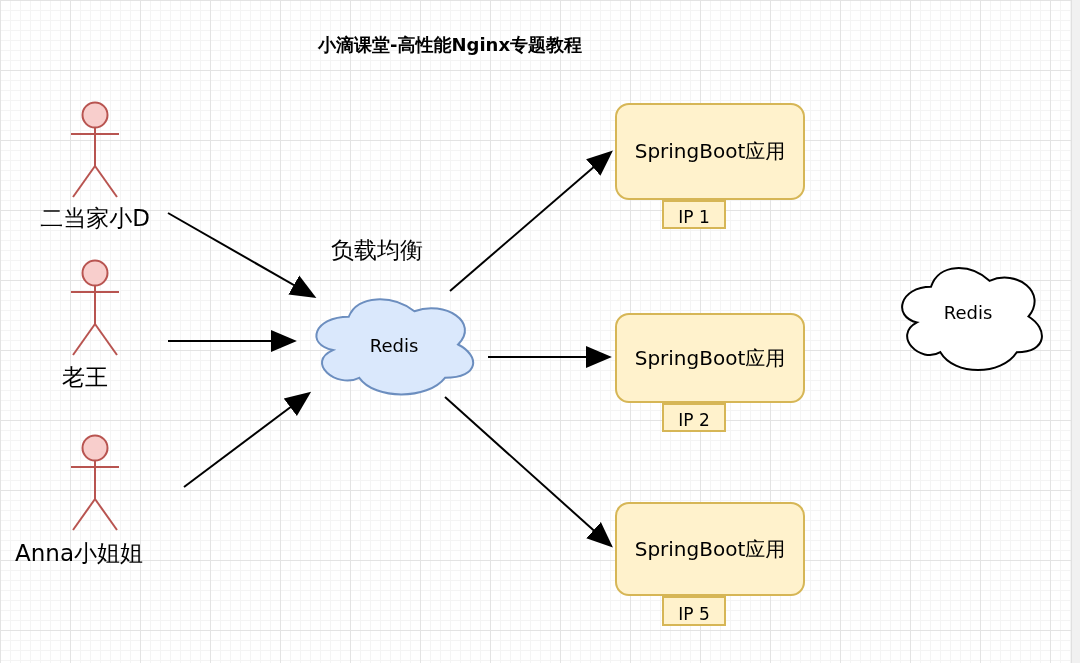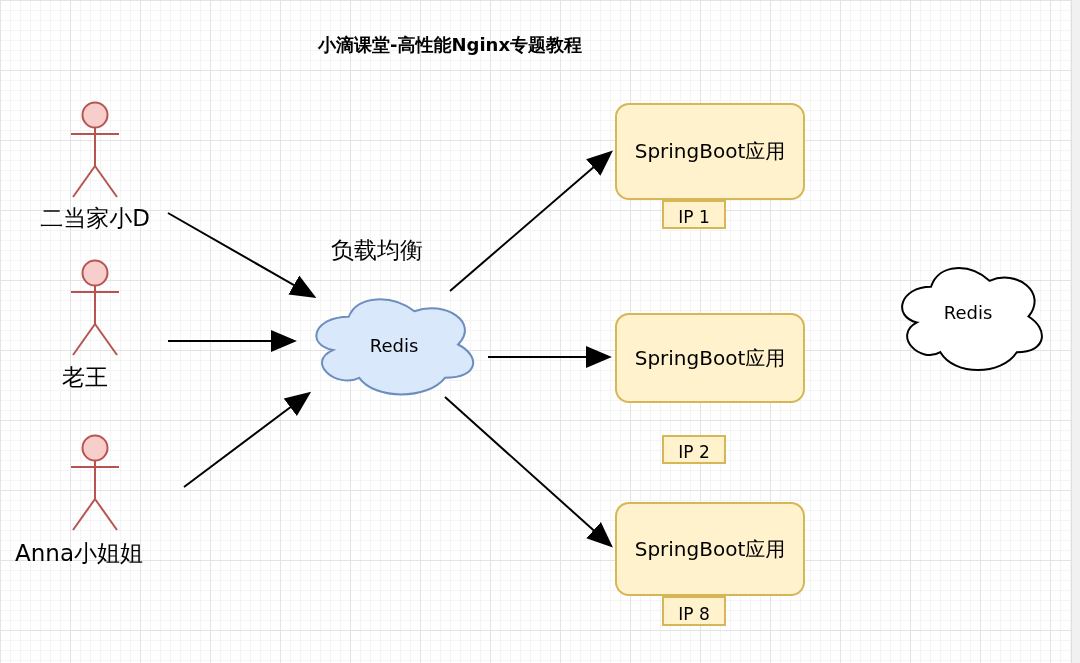--- a/index.html
+++ b/index.html
@@ -128,26 +128,26 @@
   <div class="server-box" style="top:103px;height:97px;">
     <span>SpringBoot应用</span>
   </div>
   <div class="ip-badge" style="top:200px;">
     <span>IP 1</span>
   </div>
 
   <div class="server-box" style="top:313px;height:90px;">
     <span>SpringBoot应用</span>
   </div>
-  <div class="ip-badge" style="top:403px;margin-top:32px;">
+  <div class="ip-badge" style="top:403px;">
     <span>IP 2</span>
   </div>
 
   <div class="server-box" style="top:502px;height:94px;">
     <span>SpringBoot应用</span>
   </div>
   <div class="ip-badge" style="top:596px;height:30px;">
-    <span>IP 8</span>
+    <span>IP 5</span>
   </div>
 
   <div class="scroll-strip"></div>
 
 </div>
 
 </body></html>

